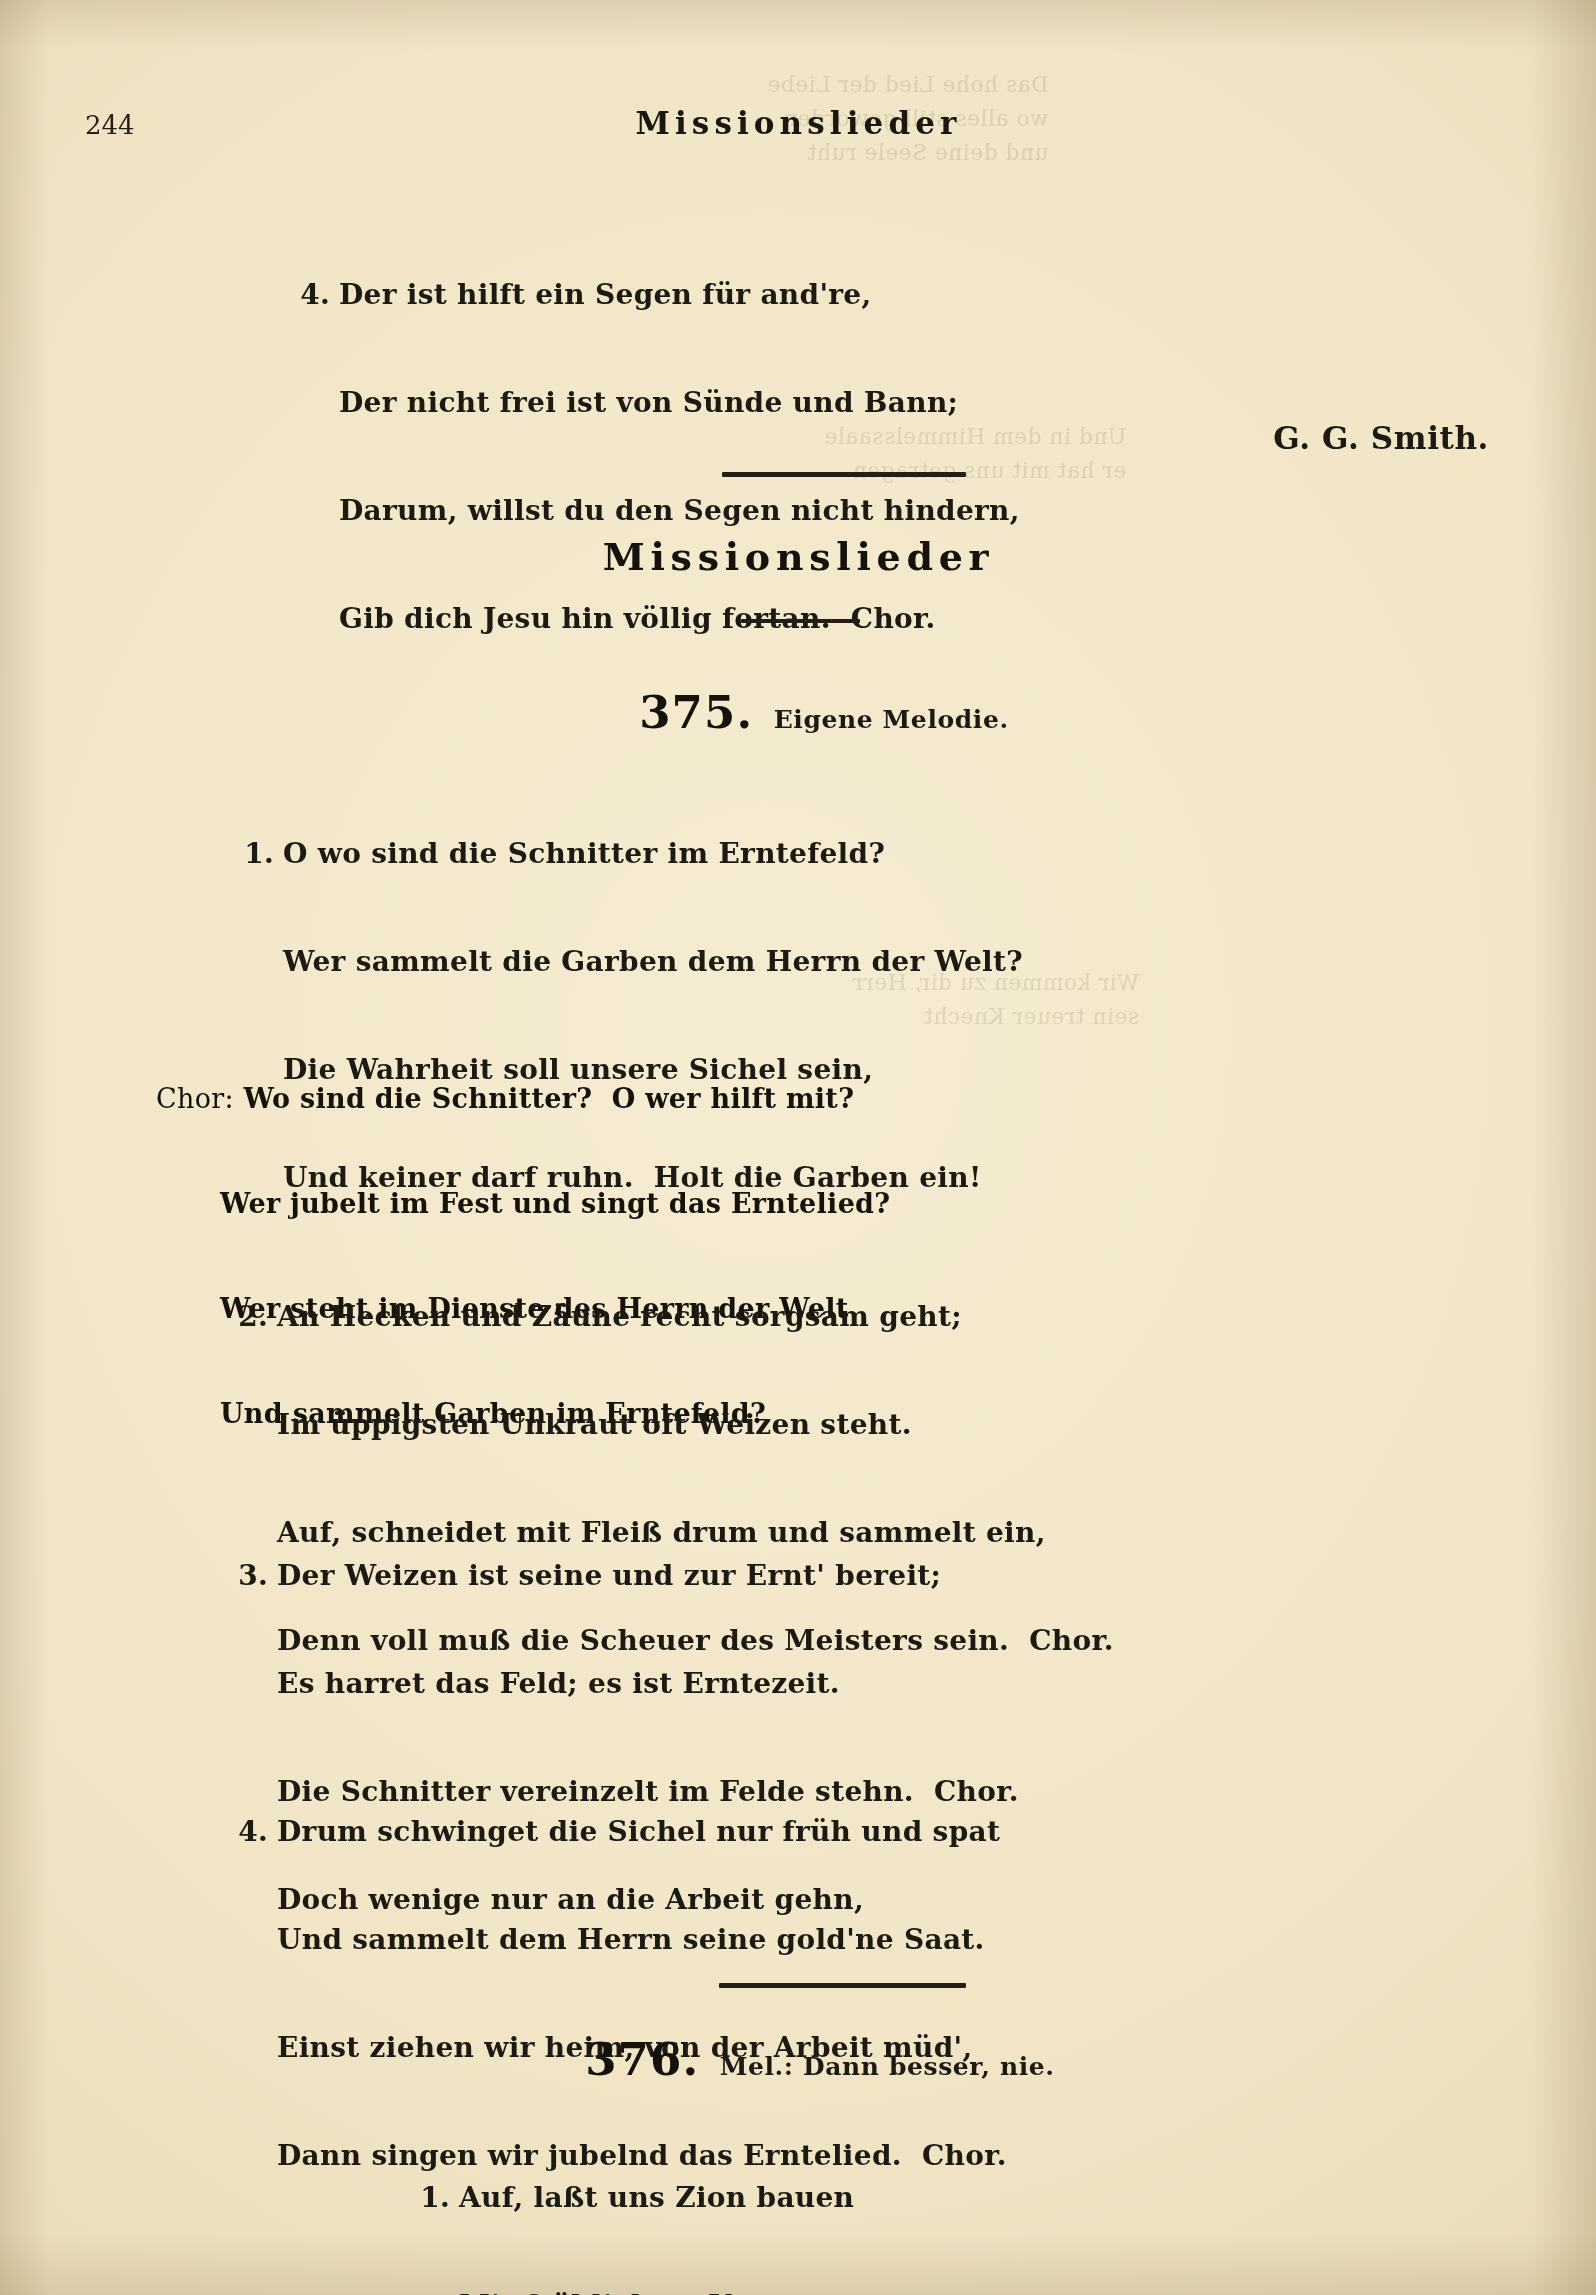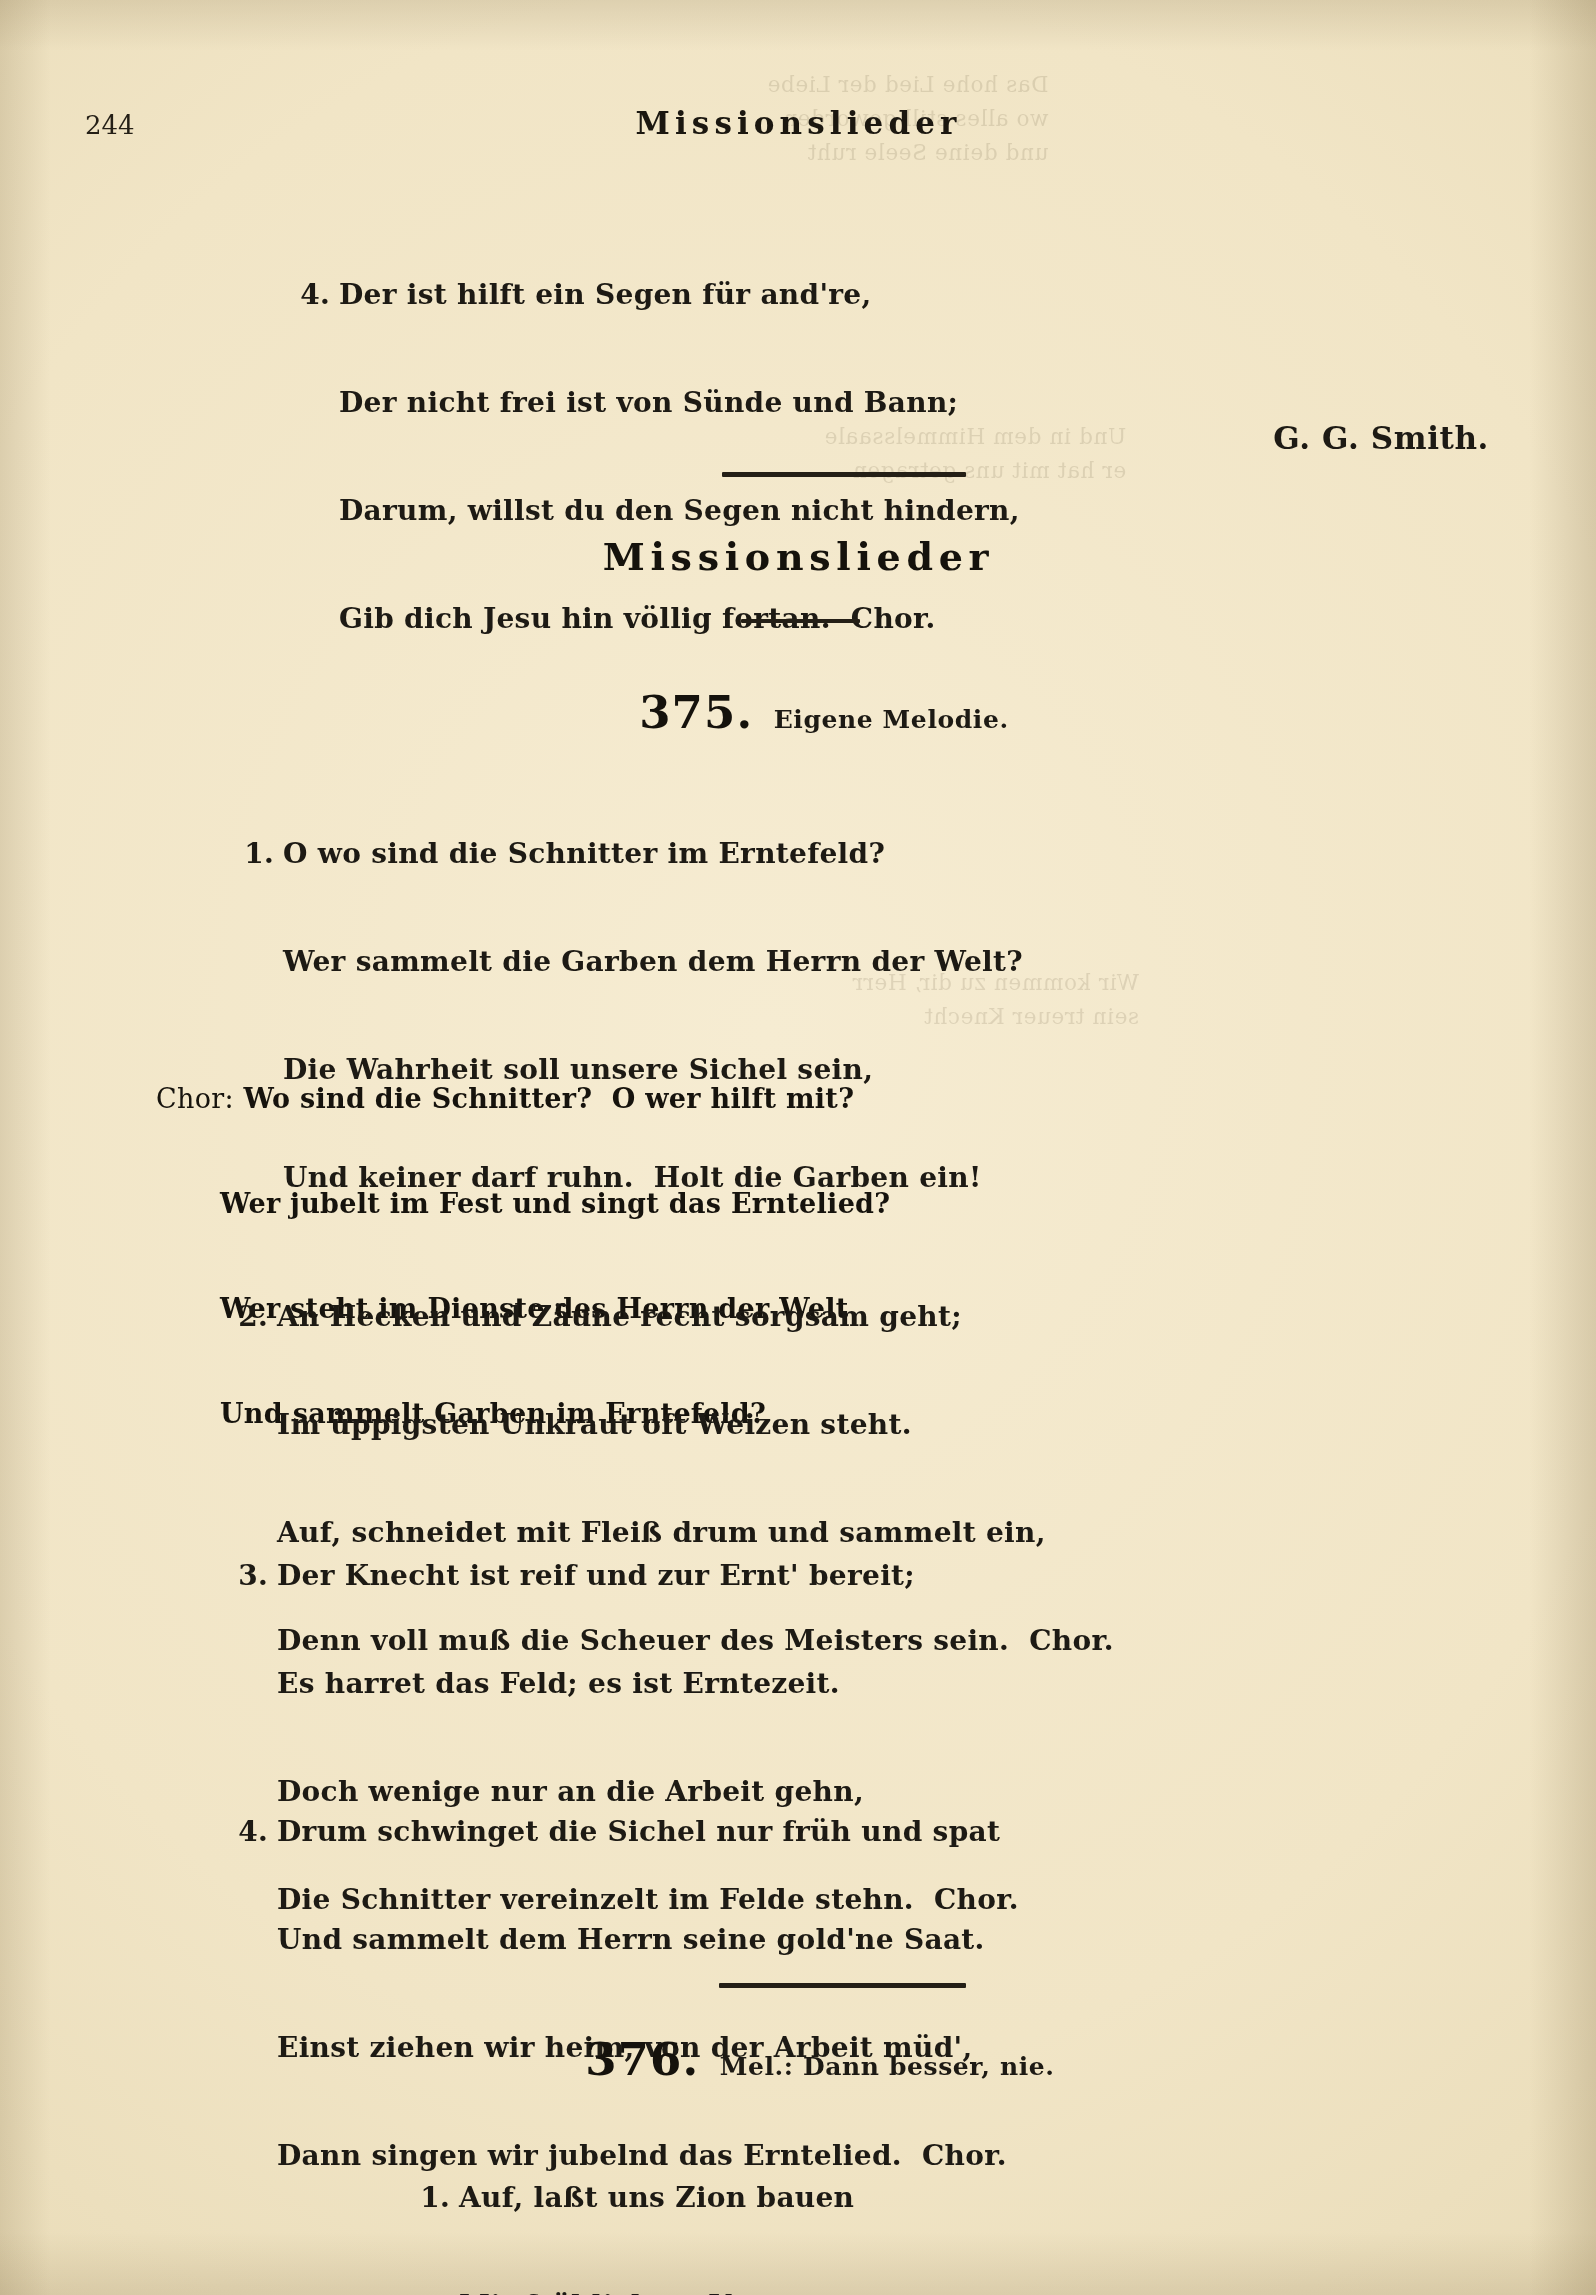--- a/index.html
+++ b/index.html
@@ -226,24 +226,24 @@
     </div>
 
     <div class="verse fraktur" style="left:233px; top:1227px;">
       <span class="ln"><span class="num">2.</span><span>An Hecken und Zäune recht sorgsam geht;</span></span>
       <span class="ln indent">Im üppigsten Unkraut oft Weizen steht.</span>
       <span class="ln indent">Auf, schneidet mit Fleiß drum und sammelt ein,</span>
       <span class="ln indent">Denn voll muß die Scheuer des Meisters sein.  Chor.</span>
     </div>
 
     <div class="verse fraktur" style="left:233px; top:1486px;">
-      <span class="ln"><span class="num">3.</span><span>Der Knecht ist reif und zur Ernt' bereit;</span></span>
+      <span class="ln"><span class="num">3.</span><span>Der Weizen ist seine und zur Ernt' bereit;</span></span>
       <span class="ln indent">Es harret das Feld; es ist Erntezeit.</span>
+      <span class="ln indent">Die Schnitter vereinzelt im Felde stehn.  Chor.</span>
       <span class="ln indent">Doch wenige nur an die Arbeit gehn,</span>
-      <span class="ln indent">Die Schnitter vereinzelt im Felde stehn.  Chor.</span>
     </div>
 
     <div class="verse fraktur" style="left:233px; top:1742px;">
       <span class="ln"><span class="num">4.</span><span>Drum schwinget die Sichel nur früh und spat</span></span>
       <span class="ln indent">Und sammelt dem Herrn seine gold'ne Saat.</span>
       <span class="ln indent">Einst ziehen wir heim, von der Arbeit müd',</span>
       <span class="ln indent">Dann singen wir jubelnd das Erntelied.  Chor.</span>
     </div>
 
     <div class="rule" style="left:719px; top:1983px; width:247px;"></div>

